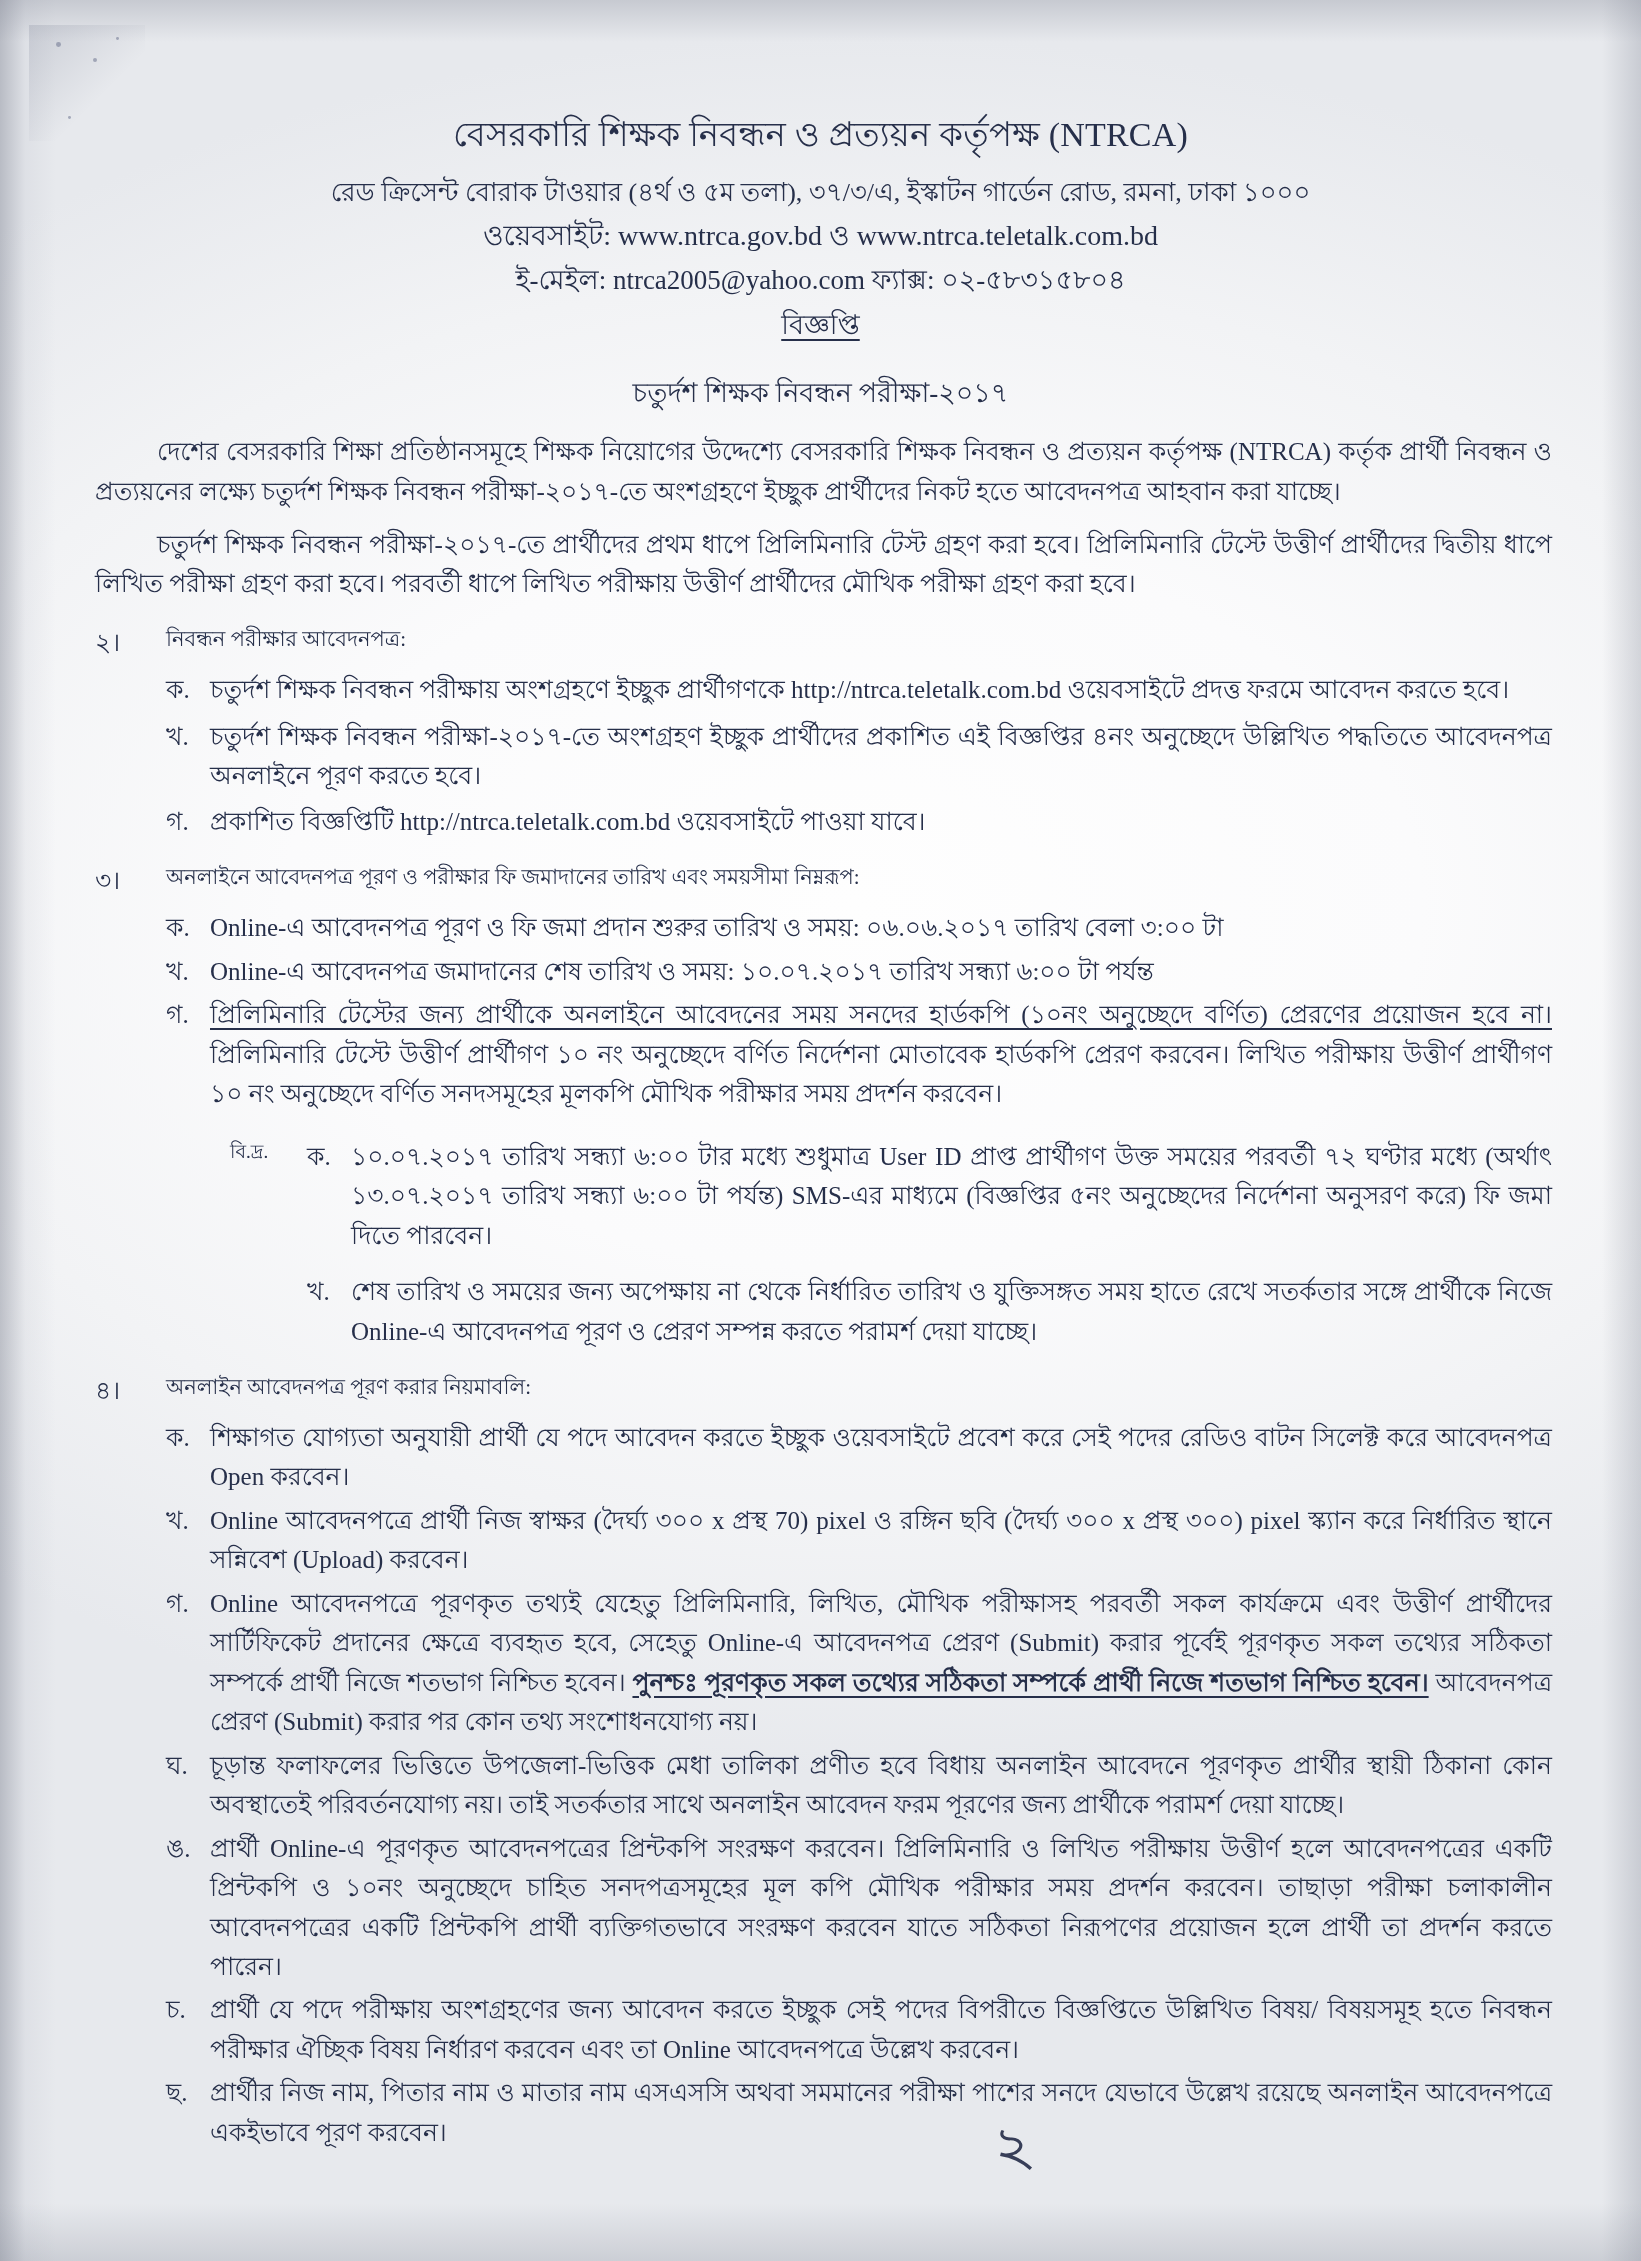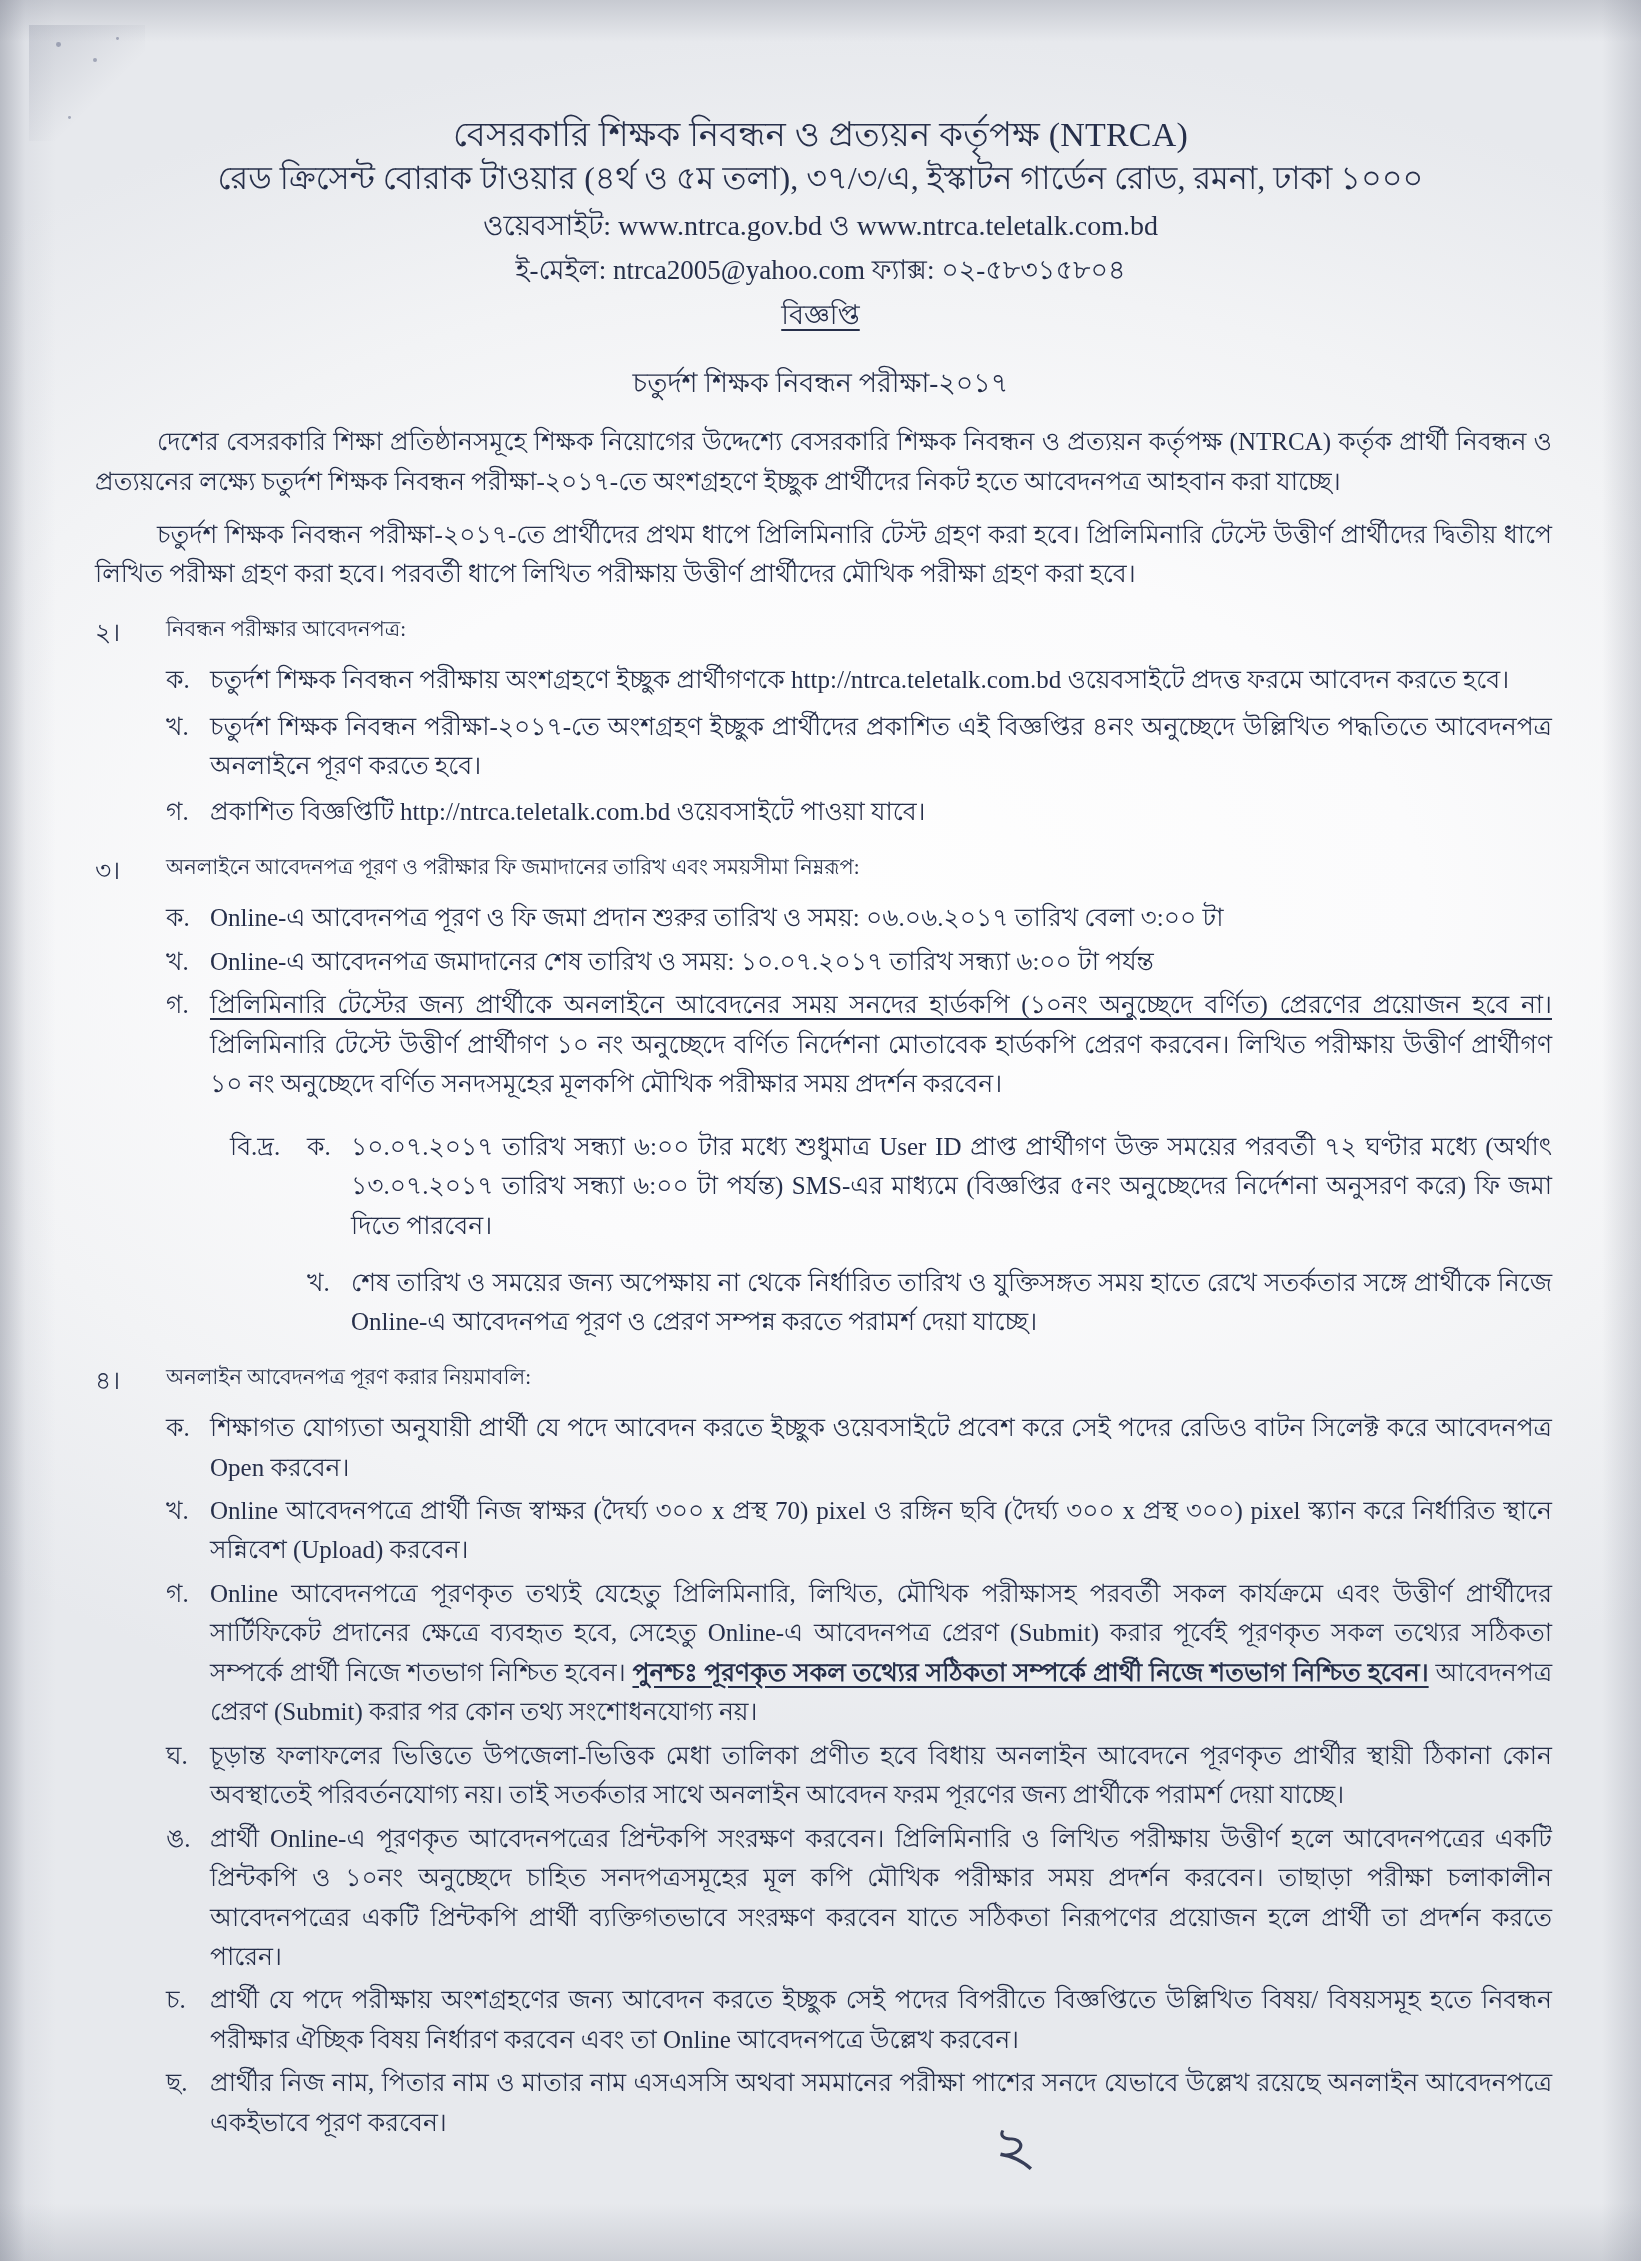--- a/index.html
+++ b/index.html
@@ -57,23 +57,23 @@
 
   
   .letterhead { text-align: center; padding-top: 115px; }
   .lh-org {
     font-size: 34px;
     letter-spacing: 0.2px;
     line-height: 1.18;
     white-space: nowrap;
   }
   .lh-address {
-    font-size: 32px;
+    font-size: 26px;
     line-height: 1.35;
-    margin-top: 2px;
+    margin-top: 20px;
     white-space: nowrap;
   }
   .lh-web {
     font-size: 28px;
     line-height: 1.35;
     margin-top: 6.8px;
     white-space: nowrap;
   }
   .lh-mail {
     font-size: 27px;
@@ -160,21 +160,21 @@
   }
   .item-text {
     flex: 1 1 auto;
     text-align: justify;
   }
   .item.tight { margin-top: 3.9px; }
 
   
   .nb-block { margin-top: 23px; padding-left: 135px; }
   .nb-row { display: flex; align-items: flex-start; }
-  .nb-label { width: 77px; flex: 0 0 77px; font-size: 25px; font-family: Liberation Serif, serif; }
+  .nb-label { width: 77px; flex: 0 0 77px; font-size: 19px; font-family: Liberation Serif, serif; }
   .nb-items { flex: 1 1 auto; }
   .nb-item { display: flex; align-items: flex-start; margin-top: 5.8px; }
   .nb-item:first-child { margin-top: 0; }
   .nb-mark { width: 44px; flex: 0 0 44px; }
   .nb-text { flex: 1 1 auto; text-align: justify; }
   .nb-block2 { margin-top: 17.4px; padding-left: 212px; }
 
   u.u { text-decoration: underline; text-underline-offset: 4.8px; }
   .bold-u { font-weight: bold; text-decoration: underline; text-underline-offset: 4.8px; }
 

